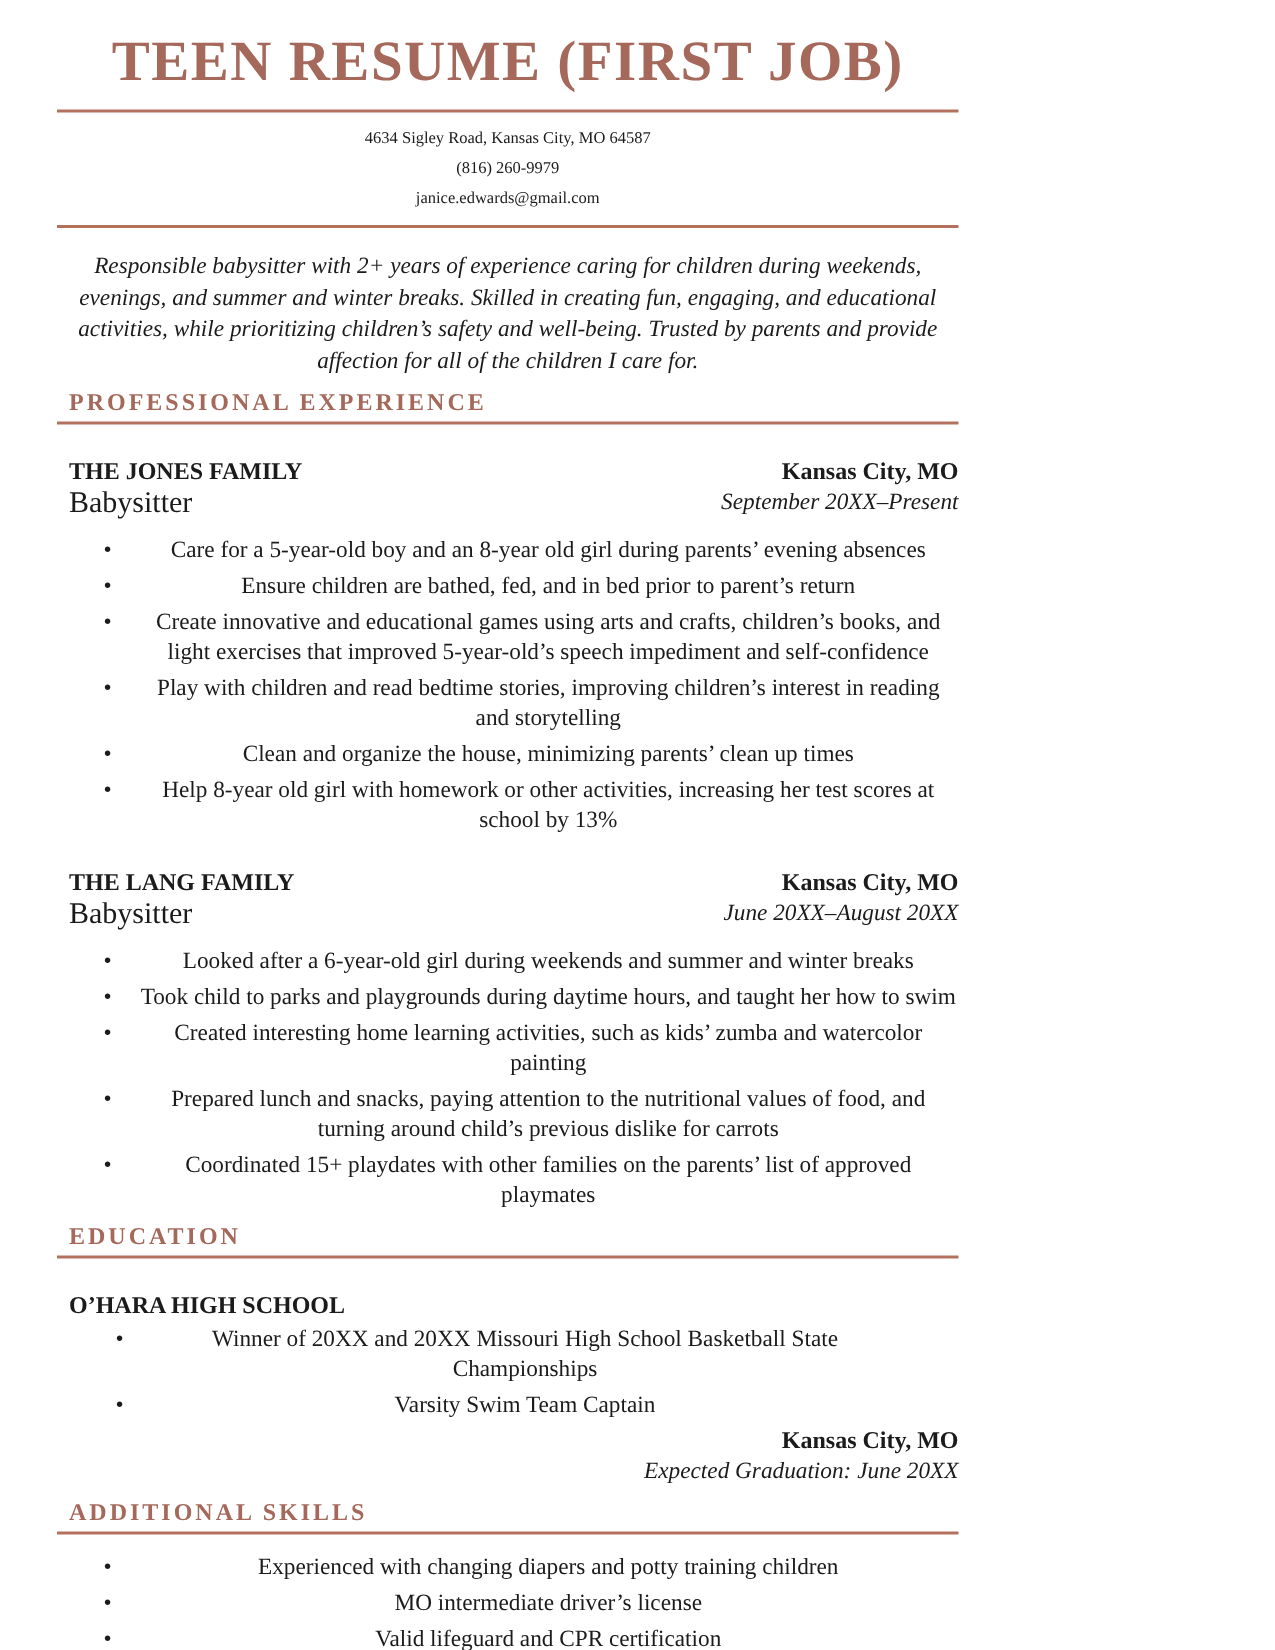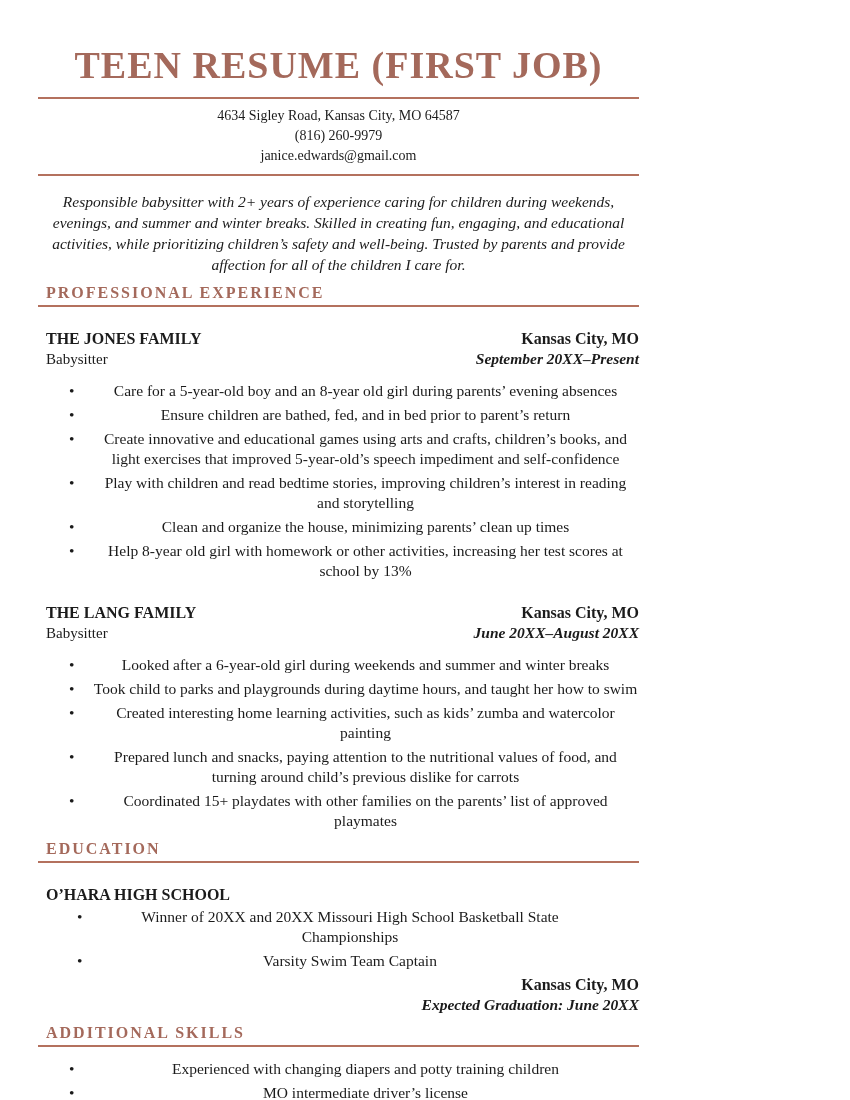--- a/index.html
+++ b/index.html
@@ -3,34 +3,34 @@
 <meta charset="utf-8">
 <style>
   * { margin: 0; padding: 0; box-sizing: border-box; }
   html, body { background: #ffffff; }
   body {
     width: 850px; height: 1100px;
     font-family: "Liberation Serif", "DejaVu Serif", serif;
     color: #1b1b1b;
     overflow: hidden;
   }
-  .page { width: 677px; height: 1100px; padding: 42px 38px 0 38px; background: #fff; }
+  .page { width: 677px; height: 1100px; padding: 18px 38px 0 38px; background: #fff; }
 
   
   .title {
     text-align: center;
     font-size: 38px;
     font-weight: bold;
     letter-spacing: 1px;
     line-height: 46px;
     color: #A4695B;
   }
   .rule { border: none; border-top: 2px solid #B4715E; height: 0; }
   .rule-title { margin-top: 9px; }
-  .contact { text-align: center; font-size: 14px; line-height: 20px; padding: 7px 0 8px 0; }
+  .contact { text-align: center; font-size: 11px; line-height: 20px; padding: 7px 0 8px 0; }
   .rule-contact { margin-bottom: 0; }
 
   .summary {
     margin-top: 15px;
     padding: 0 4px;
     text-align: center;
     font-style: italic;
     font-size: 15.5px;
     line-height: 21px;
   }
@@ -45,22 +45,22 @@
     line-height: 18px;
     color: #A4695B;
   }
   .rule-section { margin-top: 3px; }
 
   
   .job { margin-top: 22px; }
   .row { display: flex; justify-content: space-between; align-items: flex-end; }
   .row-indent { padding-left: 8px; }
   .employer, .loc { font-weight: bold; font-size: 16px; line-height: 20px; }
-  .role { font-size: 15px; line-height: 20px; }
-  .dates { font-style: italic; font-size: 15.5px; line-height: 20px; font-weight: bold; }
+  .role { font-size: 20px; line-height: 20px; }
+  .dates { font-style: italic; font-size: 15.5px; line-height: 20px; }
 
   ul.bullets { list-style: none; margin-top: 12px; }
   ul.bullets li {
     position: relative;
     padding-left: 54px;
     font-size: 15.5px;
     line-height: 20px;
     margin-bottom: 4px;
     text-align: center;
   }

